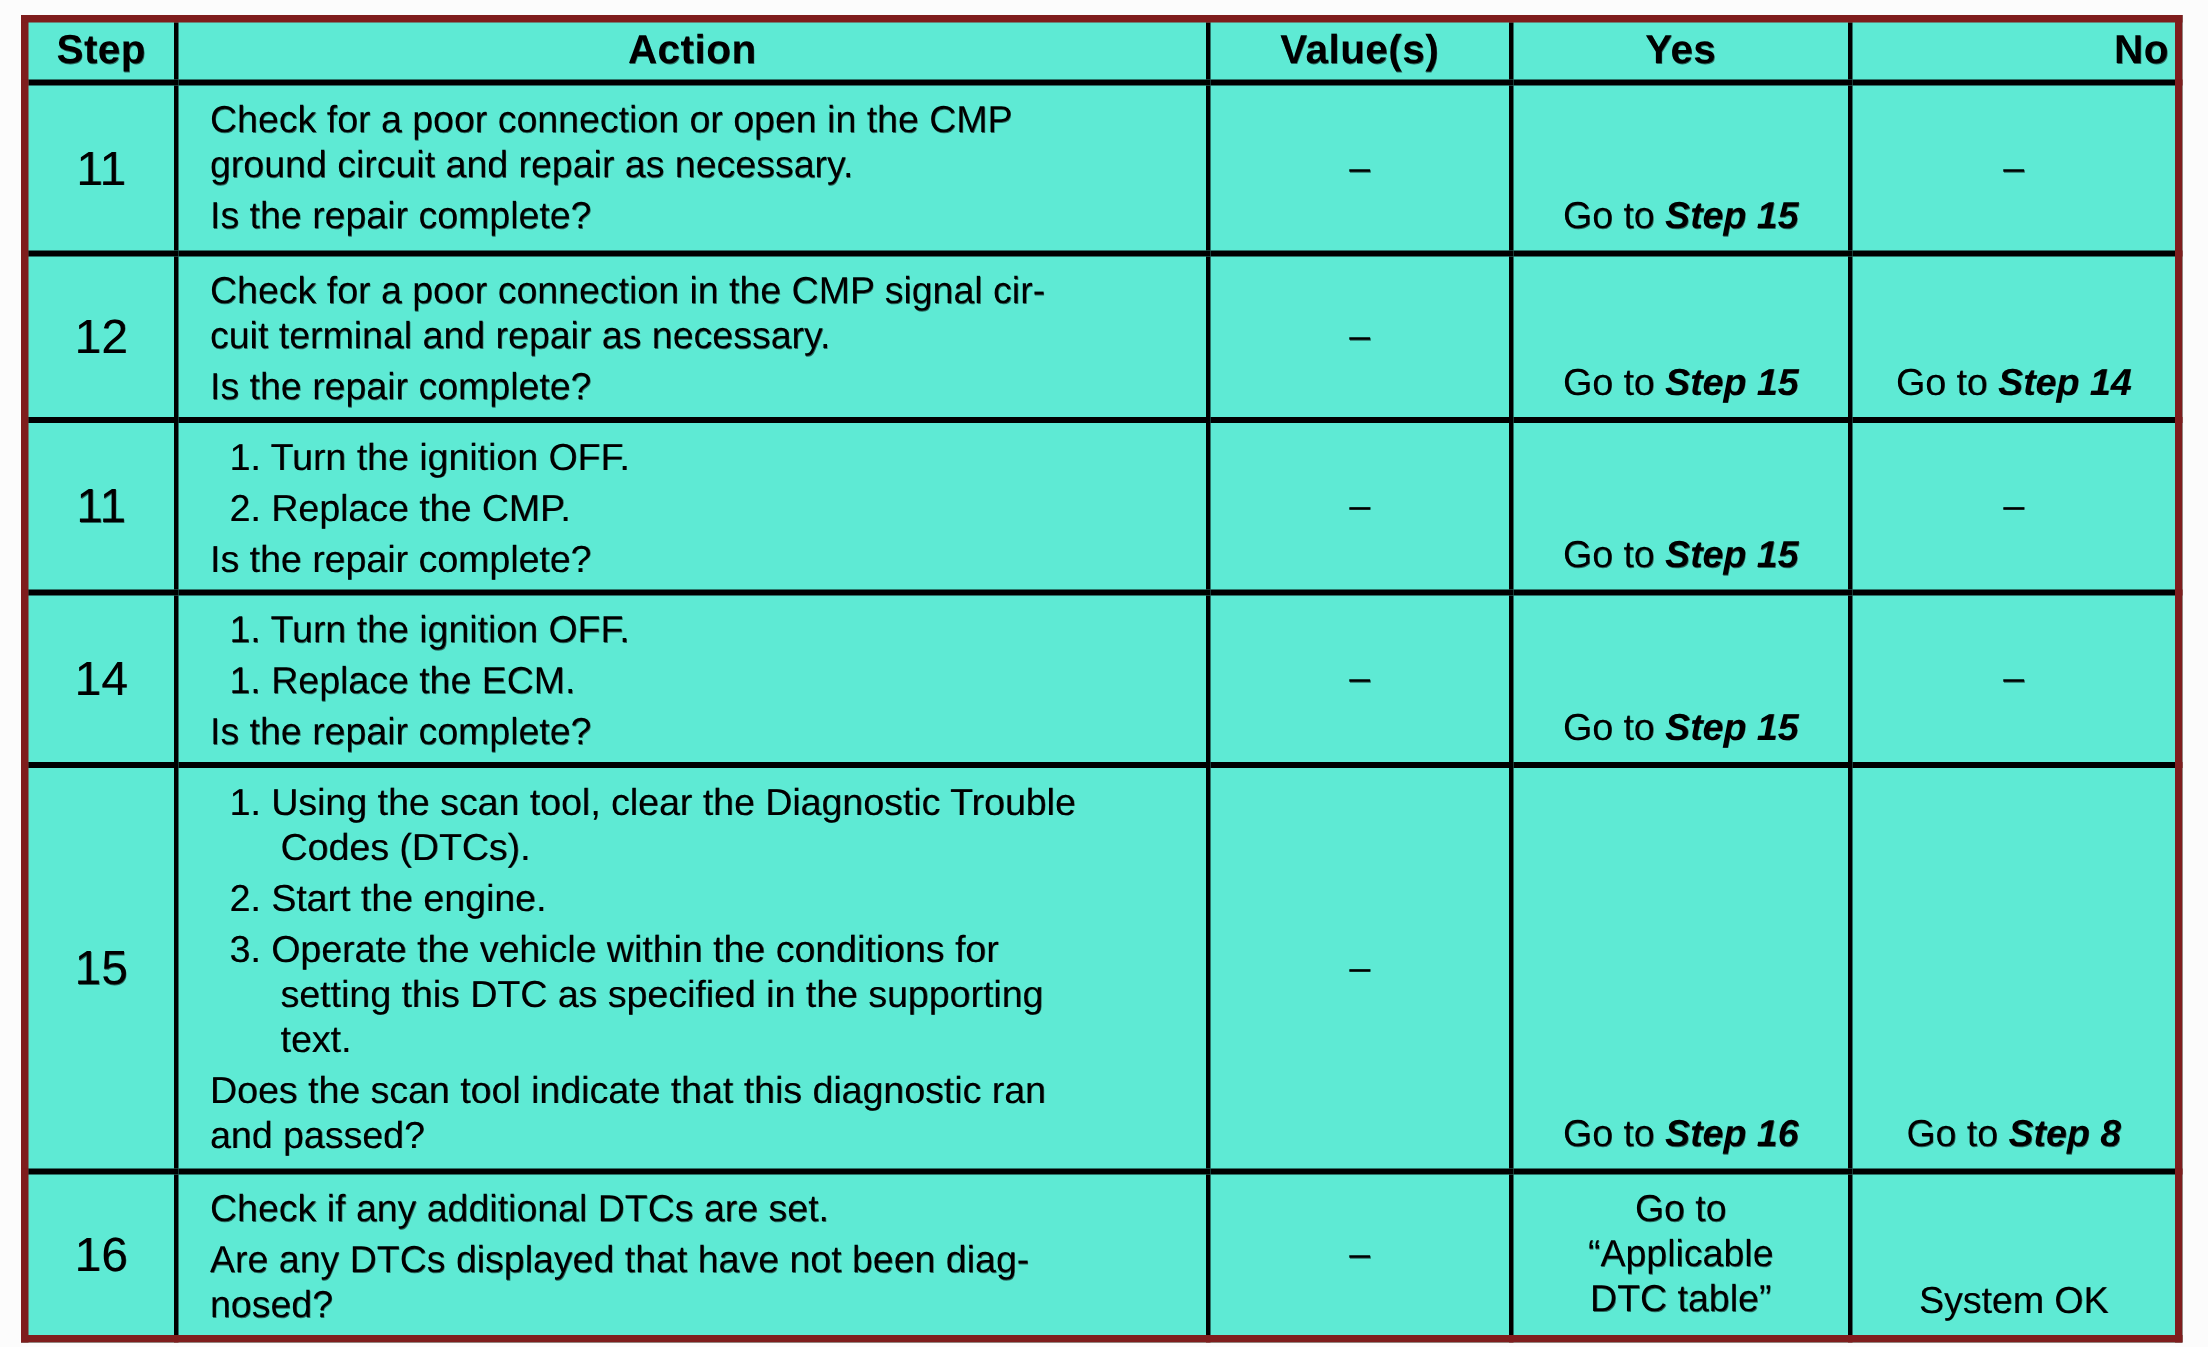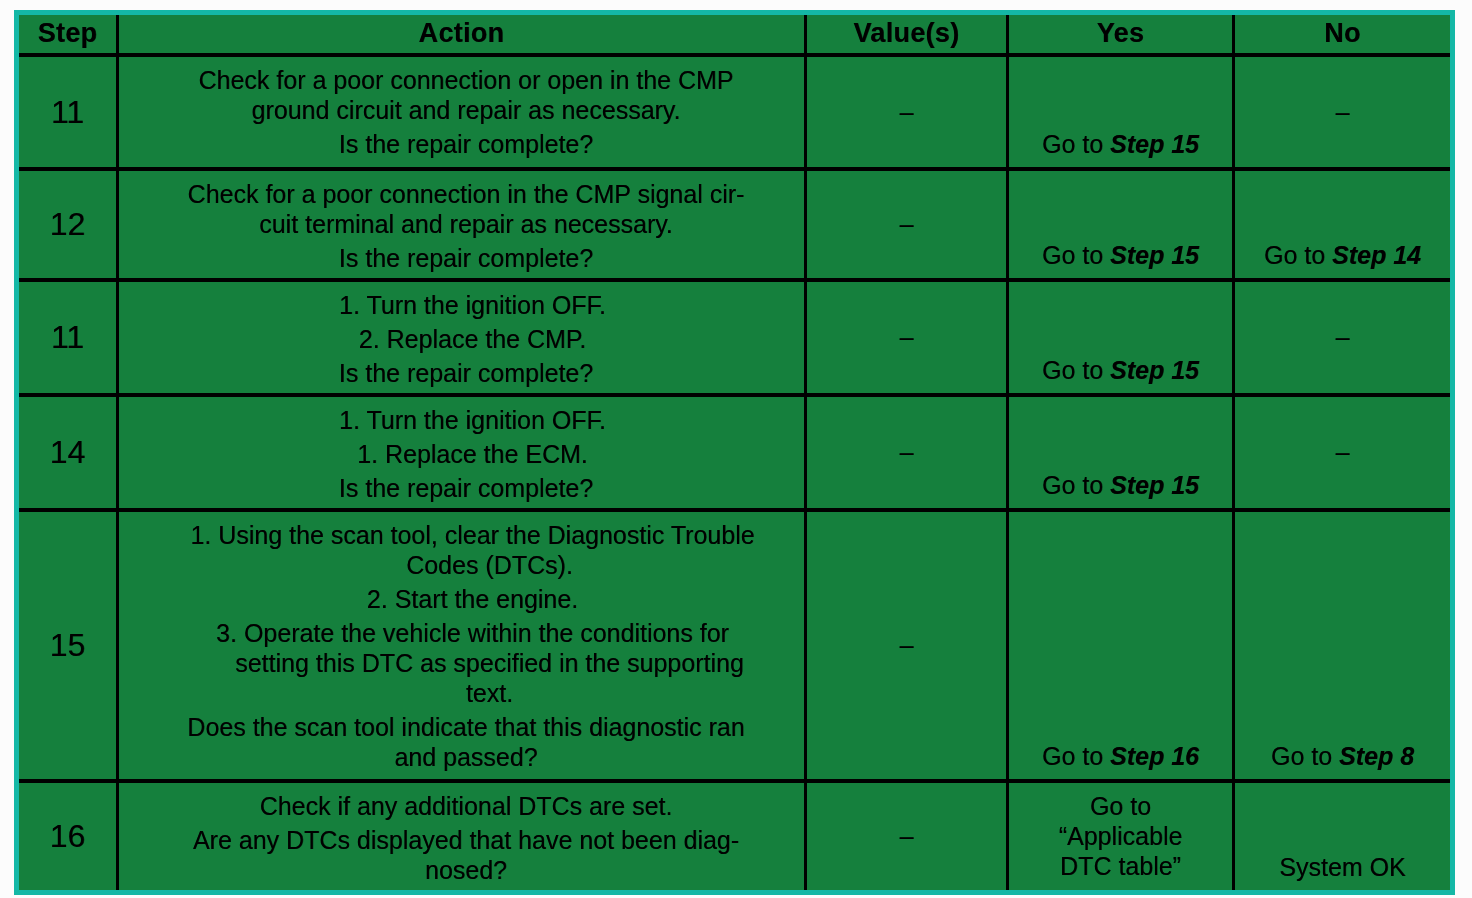--- a/index.html
+++ b/index.html
@@ -14,46 +14,45 @@
     position: relative;
     width: 1472px; height: 898px;
     
     text-shadow: 0.4px 0.4px 0 rgba(0,0,0,0.55);
   }
   table.diag {
     position: absolute; left: 14px; top: 10px;
     width: 1436px;
     border-collapse: collapse;
     table-layout: fixed;
-    background: #15803d;
-    border: 5px solid #14b8a6;
+    background: #5eead4;
+    border: 5px solid #7f1d1d;
   }
   th, td {
     border: 3px solid #000;
     border-top-width: 4px;
     border-bottom-width: 4px;
     overflow: hidden;
     padding: 0;
-    text-align: center;
   }
   th {
     font-size: 27px;
     font-weight: bold;
     letter-spacing: 0.3px;
     text-align: center;
     vertical-align: middle;
     padding: 2px 4px;
   }
   td { font-size: 25px; line-height: 30px; }
 
   .col-step  { width: 101px; }
   .col-action{ width: 688px; }
   .col-value { width: 202px; }
   .col-yes   { width: 226px; }
-  .col-no    { width: 219px; }
+  .col-no    { width: 219px; text-align: right; }
 
   tr.row-head { height: 42px;  }
   tr.row-11   { height: 114px; }
   tr.row-12   { height: 106px; }
   tr.row-13   { height: 115px; }
   tr.row-14   { height: 114px; }
   tr.row-15   { height: 271px; }
   tr.row-16   { height: 104px; }
 
   .cell-step {

